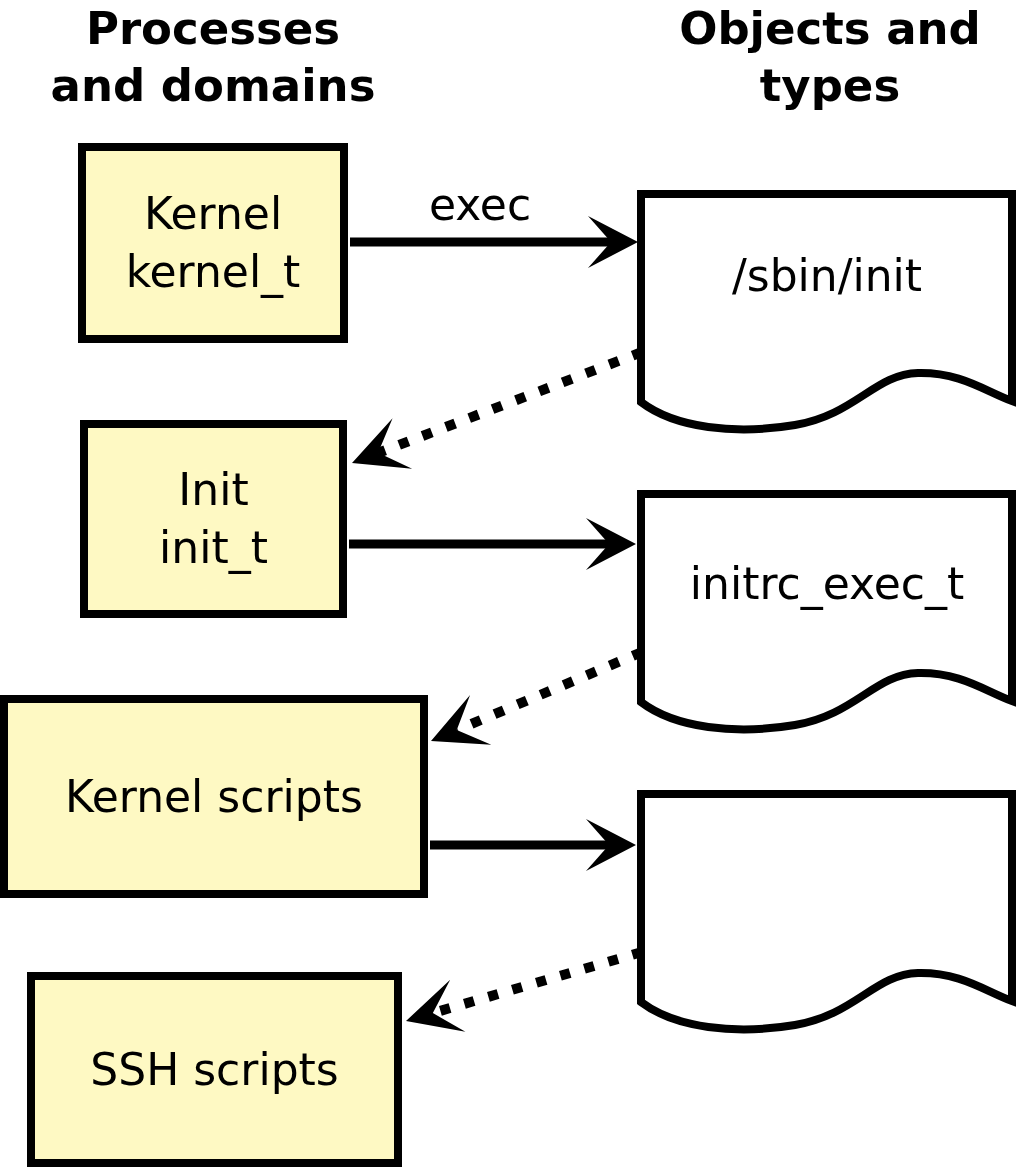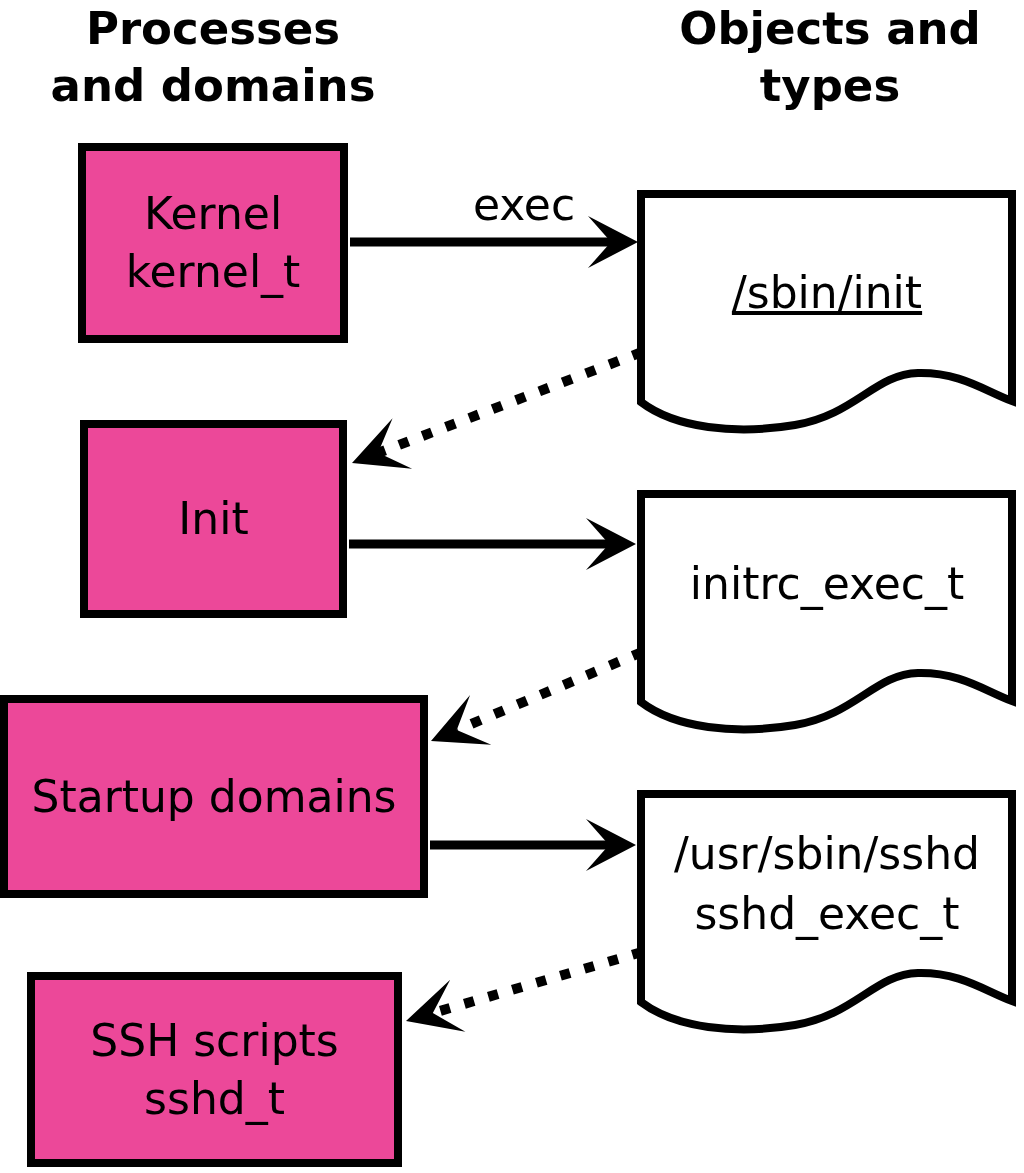--- a/index.html
+++ b/index.html
@@ -31,21 +31,21 @@
     text-align: center;
     white-space: pre-line;
   }
   .heading-left  { left: -5px; top: 0px; width: 436px; }
   .heading-right { left: 640px; top: 0px; width: 380px; }
 
   .pbox {
     position: absolute;
     box-sizing: border-box;
     border: 8px solid #000000;
-    background: #ec4899;
+    background: #fef9c3;
     display: flex;
     flex-direction: column;
     align-items: center;
     justify-content: center;
     text-align: center;
     font-size: 44px;
     line-height: 58px;
   }
   .pbox-kernel  { left: 78px;  top: 143px; width: 270px; height: 200px; }
   .pbox-init    { left: 80px;  top: 420px; width: 267px; height: 198px; }
@@ -58,27 +58,27 @@
     width: 364px;
     height: 176px;
     display: flex;
     flex-direction: column;
     align-items: center;
     justify-content: center;
     text-align: center;
     font-size: 44px;
     line-height: 60px;
   }
-  .doctext-1 { top: 205px; text-decoration: underline; }
+  .doctext-1 { top: 188px; }
   .doctext-2 { top: 496px; }
   .doctext-3 { top: 796px; }
 
   .exec-label {
     position: absolute;
-    left: 462px;
+    left: 418px;
     top: 178px;
     width: 124px;
     text-align: center;
     font-size: 44px;
     line-height: 54px;
   }
 </style>
 </head>
 <body>
 
@@ -137,33 +137,29 @@
 types</div>
 
   <div class="exec-label">exec</div>
 
   <div class="pbox pbox-kernel">
     <span>Kernel</span>
     <span>kernel_t</span>
   </div>
   <div class="pbox pbox-init">
     <span>Init</span>
+    <span>init_t</span>
   </div>
   <div class="pbox pbox-startup">
-    <span>Startup domains</span>
+    <span>Kernel scripts</span>
   </div>
   <div class="pbox pbox-ssh">
     <span>SSH scripts</span>
-    <span>sshd_t</span>
   </div>
 
   <div class="doctext doctext-1">
     <span>/sbin/init</span>
   </div>
   <div class="doctext doctext-2">
     <span>initrc_exec_t</span>
   </div>
-  <div class="doctext doctext-3">
-    <span>/usr/sbin/sshd</span>
-    <span>sshd_exec_t</span>
-  </div>
 
 </div>
 
 </body></html>

